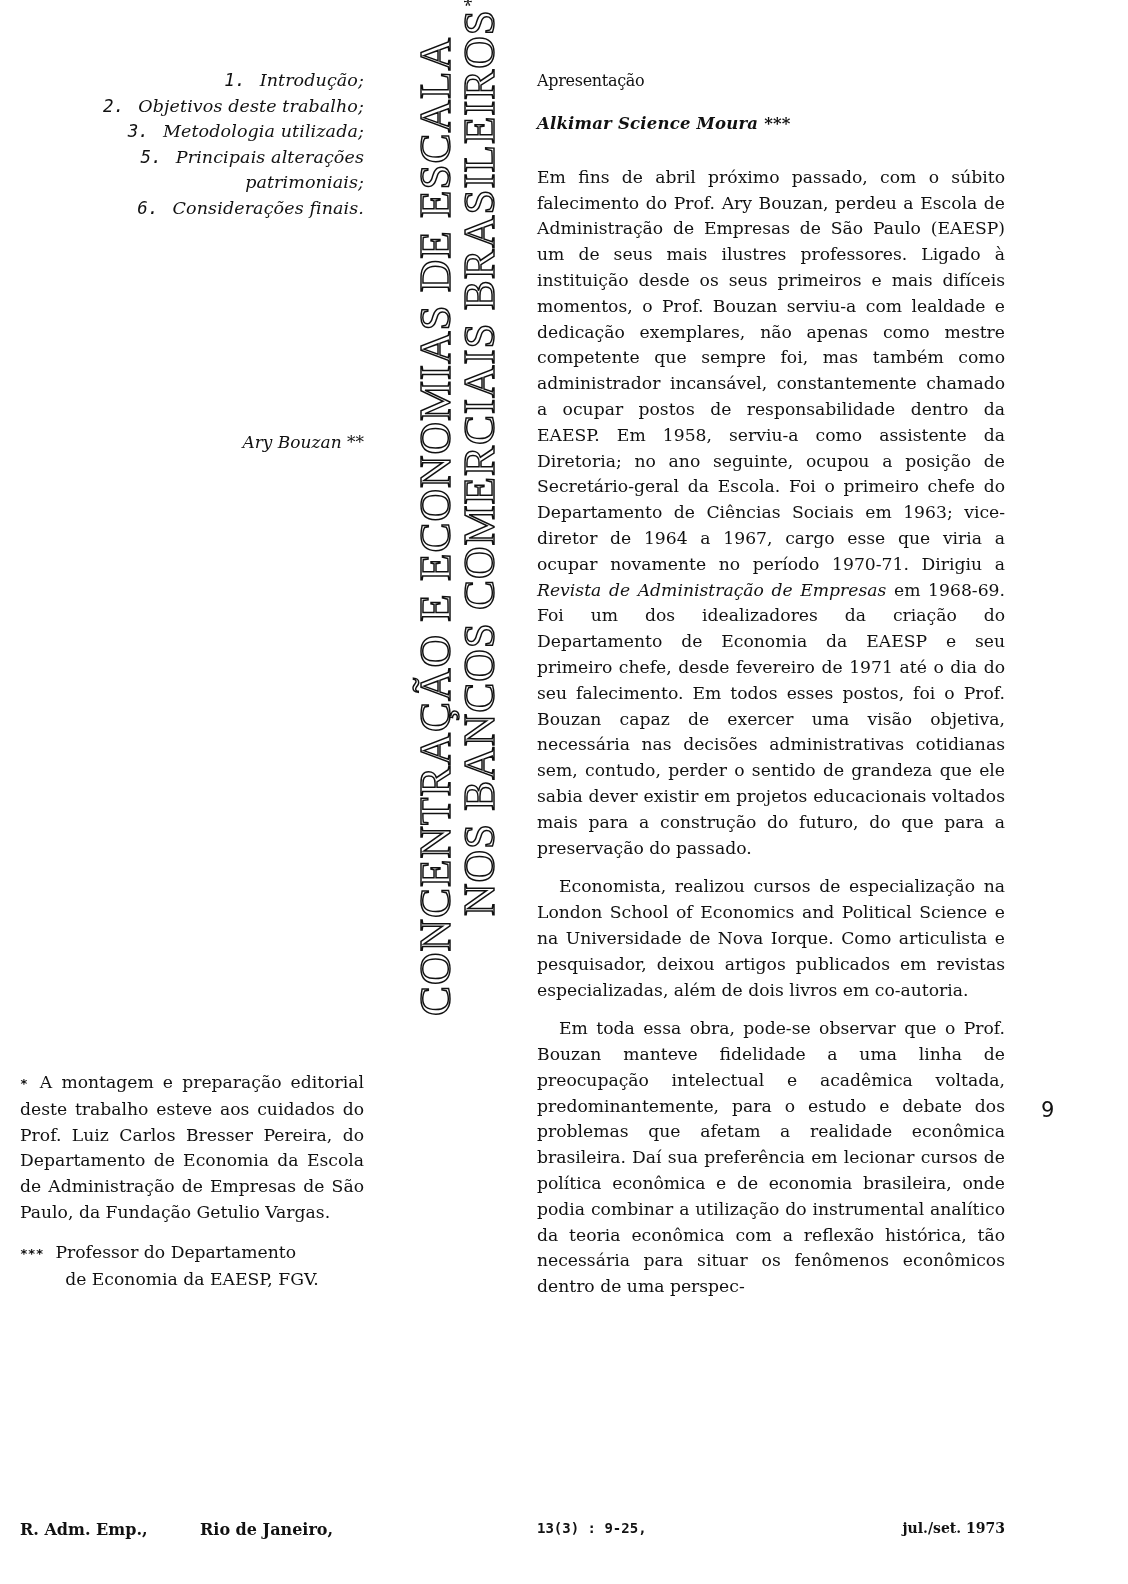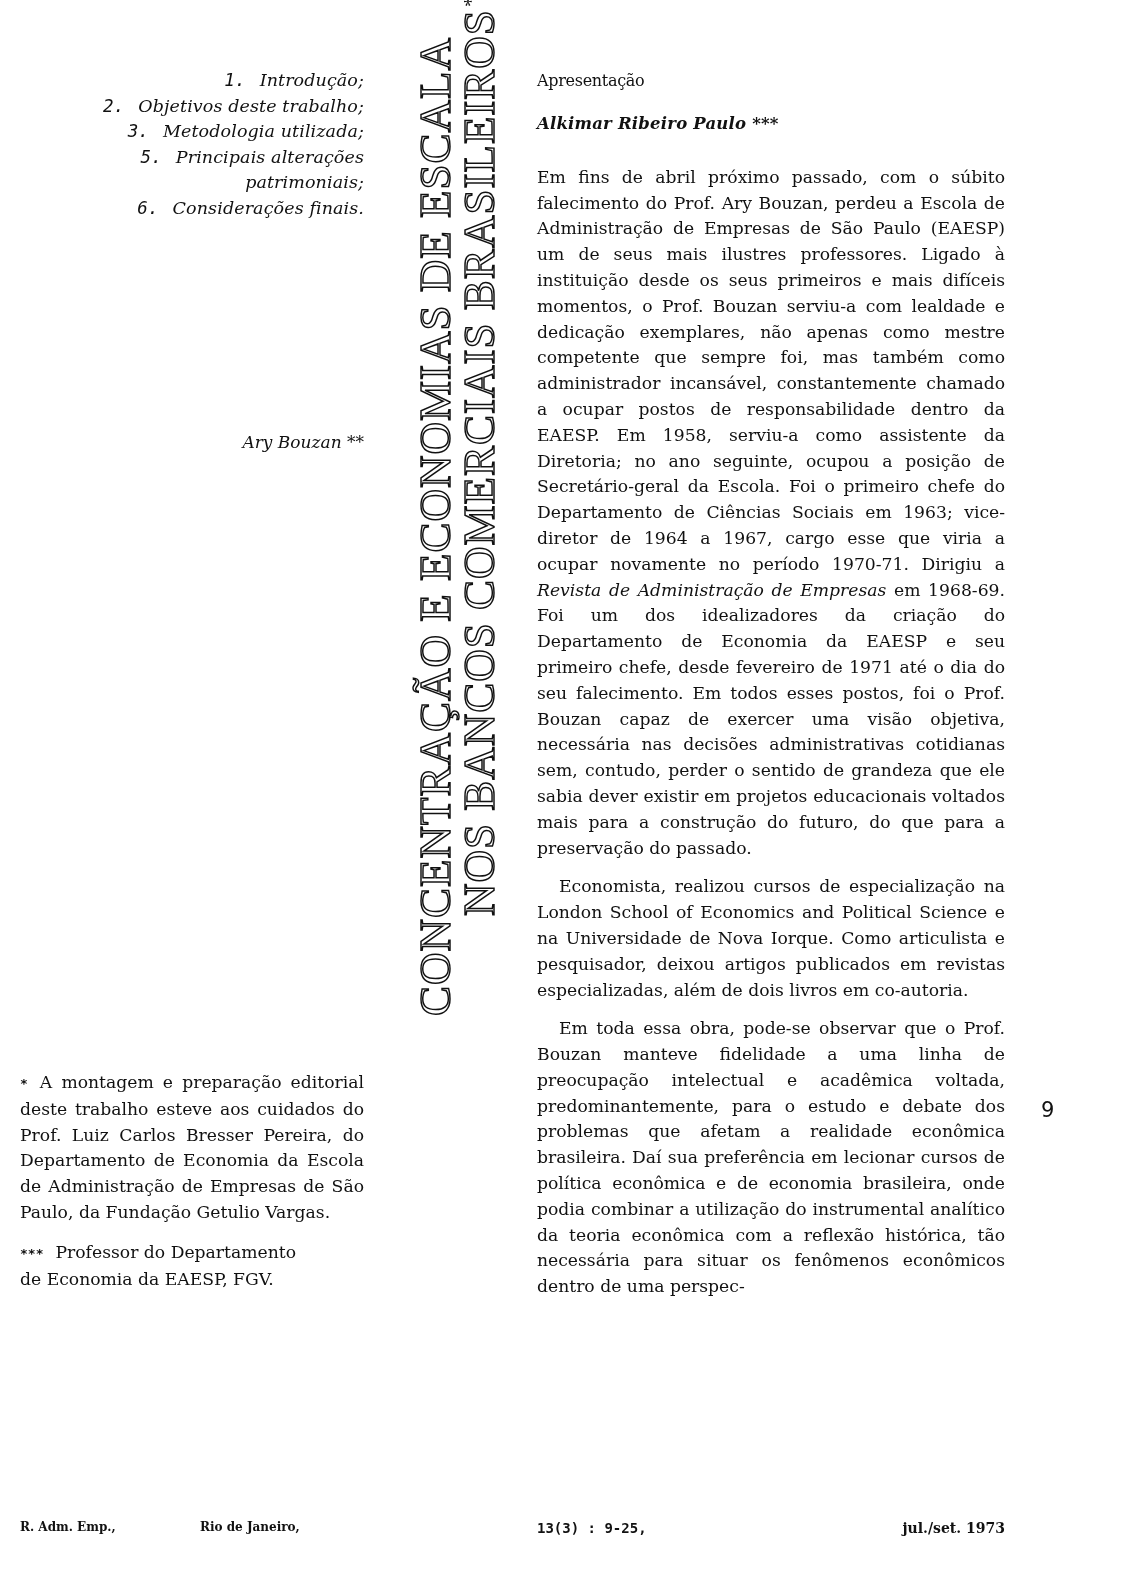--- a/index.html
+++ b/index.html
@@ -123,31 +123,31 @@
     .fn .mark {
       font-family: "DejaVu Sans Mono", monospace;
       font-weight: bold;
       font-size: 13px;
       margin-right: 12px;
     }
     .fn-last-right { display: block; text-align: right; }
     .fn3 {
       padding-left: 0;
     }
-    .fn3 .cont { display: block; text-align: left; }
+    .fn3 .cont { display: block; text-align: center; }
 
     
     .footer-left {
       position: absolute;
       left: 20px;
       top: 1520px;
       width: 340px;
       font-family: "DejaVu Serif", serif;
       font-weight: bold;
-      font-size: 12px;
+      font-size: 16px;
       white-space: nowrap;
     }
     .footer-left .city { position: absolute; left: 180px; top: 0; }
     .footer-right {
       position: absolute;
       left: 537px;
       top: 1520px;
       width: 468px;
       font-family: "DejaVu Sans Mono", monospace;
       font-weight: bold;
@@ -184,21 +184,21 @@
 
 <div class="author-left">Ary Bouzan **</div>
 
 <div class="title-rot">
   <span class="title-line title-line-1">CONCENTRAÇÃO E ECONOMIAS DE ESCALA</span>
   <span class="title-line title-line-2"><span>NOS BANCOS COMERCIAIS BRASILEIROS</span><span class="ast">*</span></span>
 </div>
 
 <div class="right-col">
   <h2 class="section-title">Apresentação</h2>
-  <div class="byline">Alkimar Ribeiro Paulo ***</div>
+  <div class="byline">Alkimar Science Moura ***</div>
   <p class="para"><span>Em fins de abril próximo passado, com o súbito falecimento do Prof. Ary Bouzan, perdeu a Escola de Administração de Empresas de São Paulo (EAESP) um de seus mais ilustres professores. Ligado à instituição desde os seus primeiros e mais difíceis momentos, o Prof. Bouzan serviu-a com lealdade e dedicação exemplares, não apenas como mestre competente que sempre foi, mas também como administrador incansável, constantemente chamado a ocupar postos de responsabilidade dentro da EAESP. Em 1958, serviu-a como assistente da Diretoria; no ano seguinte, ocupou a posição de Secretário-geral da Escola. Foi o primeiro chefe do Departamento de Ciências Sociais em 1963; vice-diretor de 1964 a 1967, cargo esse que viria a ocupar novamente no período 1970-71. Dirigiu a</span> <em>Revista de Administração de Empresas</em> <span>em 1968-69. Foi um dos idealizadores da criação do Departamento de Economia da EAESP e seu primeiro chefe, desde fevereiro de 1971 até o dia do seu falecimento. Em todos esses postos, foi o Prof. Bouzan capaz de exercer uma visão objetiva, necessária nas decisões administrativas cotidianas sem, contudo, perder o sentido de grandeza que ele sabia dever existir em projetos educacionais voltados mais para a construção do futuro, do que para a preservação do passado.</span></p>
   <p class="para indent">Economista, realizou cursos de especialização na London School of Economics and Political Science e na Universidade de Nova Iorque. Como articulista e pesquisador, deixou artigos publicados em revistas especializadas, além de dois livros em co-autoria.</p>
   <p class="para indent">Em toda essa obra, pode-se observar que o Prof. Bouzan manteve fidelidade a uma linha de preocupação intelectual e acadêmica voltada, predominantemente, para o estudo e debate dos problemas que afetam a realidade econômica brasileira. Daí sua preferência em lecionar cursos de política econômica e de economia brasileira, onde podia combinar a utilização do instrumental analítico da teoria econômica com a reflexão histórica, tão necessária para situar os fenômenos econômicos dentro de uma perspec-</p>
 </div>
 
 <div class="footnotes">
   <p class="fn"><span class="mark">*</span><span>A montagem e preparação editorial deste trabalho esteve aos cuidados do Prof. Luiz Carlos Bresser Pereira, do Departamento de Economia da Escola de Administração de Empresas de São Paulo, da Fundação Getulio Vargas.</span></p>
   <p class="fn fn3"><span class="mark">***</span><span>Professor do Departamento</span><span class="cont">de Economia da EAESP, FGV.</span></p>
 </div>
 

